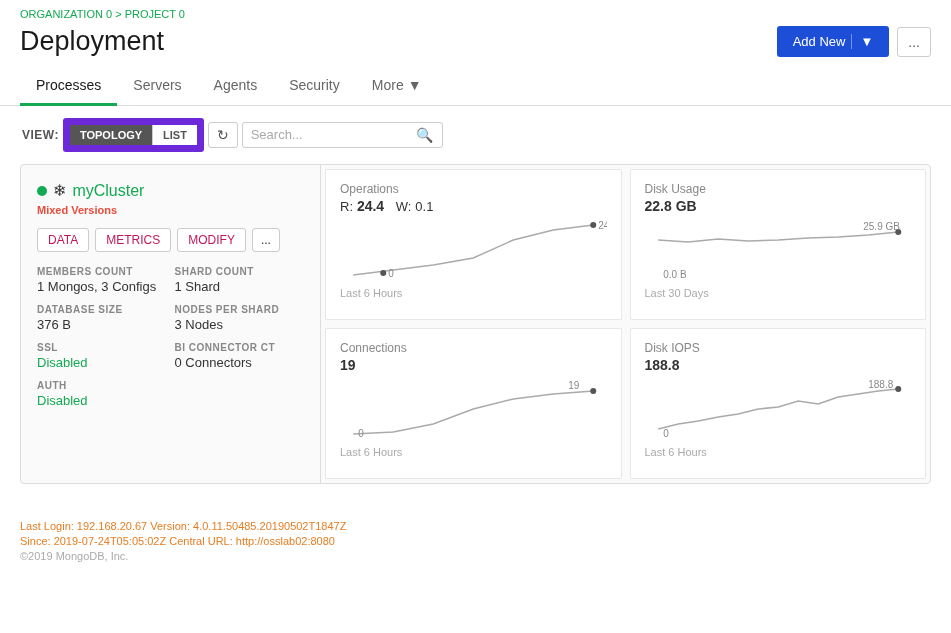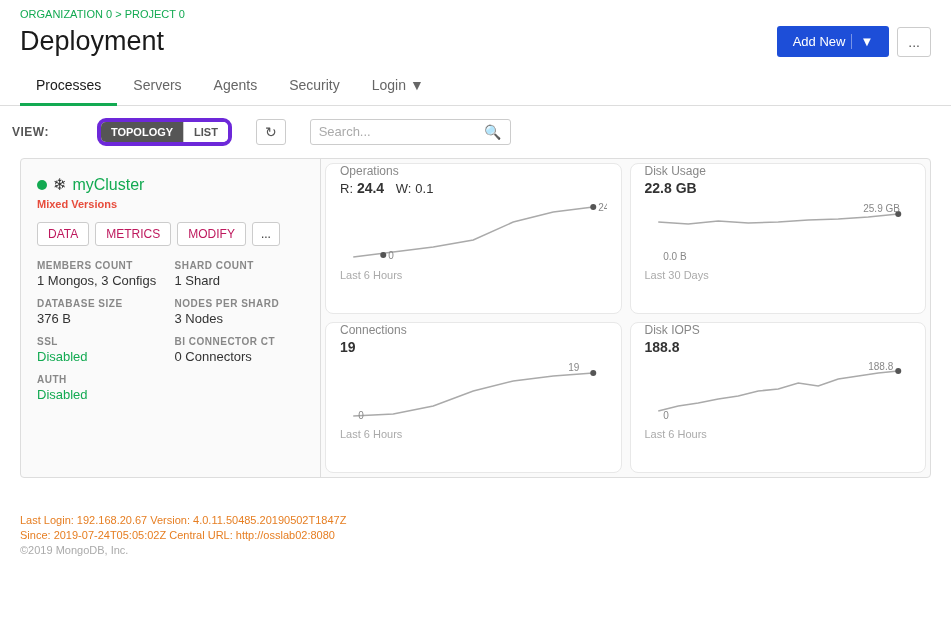--- a/index.html
+++ b/index.html
@@ -15,23 +15,23 @@
     .header-actions { display: flex; gap: 8px; align-items: center; }
     .btn-add-new { background: #1d4ed8; color: #fff; border: none; padding: 8px 16px; font-size: 13px; border-radius: 3px; cursor: pointer; display: flex; align-items: center; gap: 6px; font-weight: 500; }
     .btn-add-new .caret { border-left: 1px solid rgba(255,255,255,0.4); padding-left: 8px; }
     .btn-more-dots { background: #fff; border: 1px solid #ccc; padding: 6px 10px; border-radius: 3px; cursor: pointer; font-size: 14px; color: #555; }
 
     .nav-tabs { display: flex; border-bottom: 1px solid #ddd; padding: 0 20px; }
     .nav-tab { padding: 10px 16px; font-size: 14px; cursor: pointer; color: #666; border-bottom: 3px solid transparent; margin-bottom: -1px; text-decoration: none; }
     .nav-tab.active { color: #1a1a1a; border-bottom: 3px solid #13aa52; font-weight: 500; }
     .nav-tab-more { display: flex; align-items: center; gap: 4px; }
 
-    .toolbar { display: flex; align-items: center; gap: 24px; padding: 12px 12px; }
+    .toolbar { display: flex; align-items: center; gap: 4px; padding: 12px 22px; }
     .view-label { font-size: 12px; color: #555; font-weight: 600; letter-spacing: 0.5px; }
-    .view-btn-group { display: flex; border: 4px solid #6d28d9; border-radius: 9px; overflow: hidden; margin-left: 24px; }
+    .view-btn-group { display: flex; border: 7px solid #6d28d9; border-radius: 3px; overflow: hidden; }
     .view-btn { padding: 4px 10px; font-size: 11px; font-weight: 600; cursor: pointer; background: #fff; border: none; color: #555; }
     .view-btn.active { background: #555; color: #fff; }
     .view-btn:not(:last-child) { border-right: 1px solid #ccc; }
     .refresh-btn { border: 1px solid #ccc; background: #fff; border-radius: 3px; padding: 4px 8px; cursor: pointer; color: #555; font-size: 14px; }
     .search-box { display: flex; align-items: flex-start; border: 1px solid #ccc; border-radius: 3px; padding: 4px 8px; gap: 6px; }
     .search-box input { border: none; outline: none; font-size: 13px; color: #555; width: 160px; }
     .search-box input::placeholder { color: #aaa; }
     .search-icon { color: #aaa; font-size: 14px; cursor: pointer; }
 
     .main-content { padding: 0 20px 20px; }
@@ -49,21 +49,21 @@
     .cluster-btn { border: 1px solid #ccc; background: #fff; padding: 4px 10px; font-size: 12px; border-radius: 3px; cursor: pointer; color: #be185d; font-weight: 500; }
     .cluster-btn-dots { border: 1px solid #ccc; background: #fff; padding: 4px 8px; font-size: 12px; border-radius: 3px; cursor: pointer; color: #333; }
 
     .info-grid { display: grid; grid-template-columns: 1fr 1fr; gap: 10px 8px; }
     .info-item { }
     .info-label { font-size: 10px; font-weight: 700; color: #888; letter-spacing: 0.5px; text-transform: uppercase; margin-bottom: 2px; }
     .info-value { font-size: 13px; color: #333; }
     .info-value.link { color: #13aa52; }
 
     .charts-area { flex: 1; display: grid; grid-template-columns: 1fr 1fr; grid-template-rows: 1fr 1fr; gap: 0; }
-    .chart-cell { border: 1px solid #e8e8e8; padding: 0 14px; background: #fff; position: relative; margin: 4px; border-radius: 8px; }
+    .chart-cell { border: 1px solid #e8e8e8; padding: 12px 14px; background: #fff; position: relative; margin: 4px; border-radius: 1px; }
     .chart-title { font-size: 12px; color: #888; margin-bottom: 2px; }
     .chart-value { font-size: 14px; font-weight: 600; color: #333; margin-bottom: 6px; }
     .chart-value span { font-weight: 400; font-size: 13px; }
     .chart-time { font-size: 11px; color: #aaa; margin-top: 4px; }
 
     svg.chart { width: 100%; height: 60px; }
 
     .footer-info { padding: 16px 20px; font-size: 11px; color: #e67e22; }
     .footer-info .footer-line { margin-bottom: 3px; }
     .footer-copyright { color: #aaa; }
@@ -89,21 +89,21 @@
     <button class="btn-more-dots">...</button>
   </div>
 </div>
 
 <nav class="nav-tabs">
   <a class="nav-tab active">Processes</a>
   <a class="nav-tab">Servers</a>
   <a class="nav-tab">Agents</a>
   <a class="nav-tab">Security</a>
   <a class="nav-tab nav-tab-more">
-    <span>Login</span>
+    <span>More</span>
     <span>▼</span>
   </a>
 </nav>
 
 <div class="toolbar">
   <span class="view-label">VIEW:</span>
   <div class="view-btn-group">
     <button class="view-btn active">TOPOLOGY</button>
     <button class="view-btn">LIST</button>
   </div>

